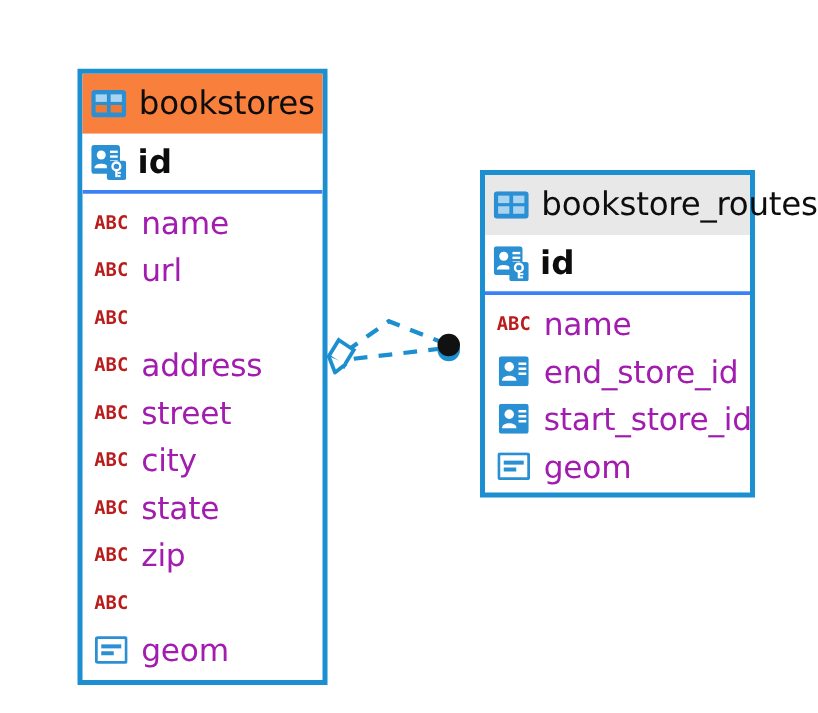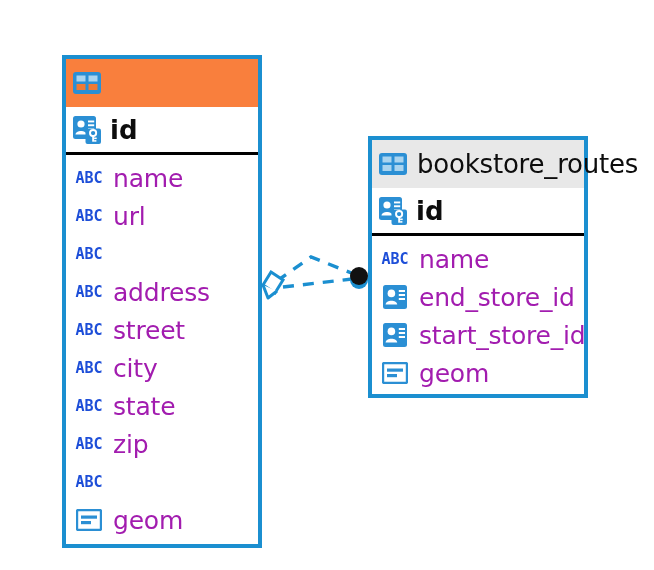--- a/index.html
+++ b/index.html
@@ -39,21 +39,21 @@
     margin-left: 10px;
     white-space: nowrap;
     letter-spacing: -0.2px;
   }
   .pk-row {
     display: flex;
     align-items: center;
     box-sizing: border-box;
     height: 48px;
     padding: 0 8px 0 7px;
-    border-bottom: 3px solid #000000;
+    border-bottom: 3px solid #3b82f6;
     background: #ffffff;
   }
   .pk-label {
     font-size: 26px;
     font-weight: bold;
     color: #0d0d0d;
     margin-left: 9px;
     white-space: nowrap;
   }
   .attr-list {
@@ -81,21 +81,21 @@
     justify-content: center;
     flex: 0 0 auto;
     line-height: 0;
   }
   .ico svg { display: block; }
 
   .abc-ico {
     font-family: "DejaVu Sans Mono", monospace;
     font-size: 15px;
     font-weight: bold;
-    color: #1d4ed8;
+    color: #b91c1c;
     letter-spacing: 0px;
     line-height: 1;
     width: 30px;
     text-align: left;
   }
 
   
   #connector {
     position: absolute;
     left: 0;
@@ -115,20 +115,21 @@
     <div class="entity-header" id="hdr-bookstores" style="background: rgb(249, 127, 61);">
       <span class="ico">
         <svg width="28" height="22" viewBox="0 0 28 22">
           <rect x="0" y="0" width="28" height="22" rx="3" ry="3" fill="#2b8fd4"></rect>
           <rect x="3.5" y="3.5" width="9" height="6" fill="#a9d4ef"></rect>
           <rect x="15.5" y="3.5" width="9" height="6" fill="#a9d4ef"></rect>
           <rect x="3.5" y="12" width="9" height="6" fill="#f07a33"></rect>
           <rect x="15.5" y="12" width="9" height="6" fill="#f07a33"></rect>
         </svg>
       </span>
+      <span class="entity-title">bookstores</span>
     </div>
 
     <div class="pk-row">
       <span class="ico">
         <svg width="28" height="28" viewBox="0 0 28 28">
           <rect x="0" y="0" width="23" height="23" rx="2.5" ry="2.5" fill="#2b8fd4"></rect>
           <circle cx="8" cy="8" r="3.6" fill="#ffffff"></circle>
           <path d="M2.5 18.5 C2.5 13.8 13.5 13.8 13.5 18.5 Z" fill="#ffffff"></path>
           <rect x="15" y="4.5" width="6.2" height="1.9" fill="#ffffff"></rect>
           <rect x="15" y="8.3" width="6.2" height="1.9" fill="#ffffff"></rect>
@@ -197,21 +198,21 @@
             <rect x="5" y="6.5" width="16" height="3.2" fill="#2b8fd4"></rect>
             <rect x="5" y="12" width="10" height="3.2" fill="#2b8fd4"></rect>
           </svg>
         </span>
         <span class="attr-label">geom</span>
       </div>
 
     </div>
   </div>
 
-  <div class="entity" id="entity-bookstore-routes" style="left:368px; top:136px; width:220px; height:262px;">
+  <div class="entity" id="entity-bookstore-routes" style="left:384px; top:136px; width:220px; height:262px;">
 
     <div class="entity-header" id="hdr-bookstore-routes" style="background: rgb(232, 232, 232);">
       <span class="ico">
         <svg width="28" height="22" viewBox="0 0 28 22">
           <rect x="0" y="0" width="28" height="22" rx="3" ry="3" fill="#2b8fd4"></rect>
           <rect x="3.5" y="3.5" width="9" height="6" fill="#a9d4ef"></rect>
           <rect x="15.5" y="3.5" width="9" height="6" fill="#a9d4ef"></rect>
           <rect x="3.5" y="12" width="9" height="6" fill="#a9d4ef"></rect>
           <rect x="15.5" y="12" width="9" height="6" fill="#a9d4ef"></rect>
         </svg>

